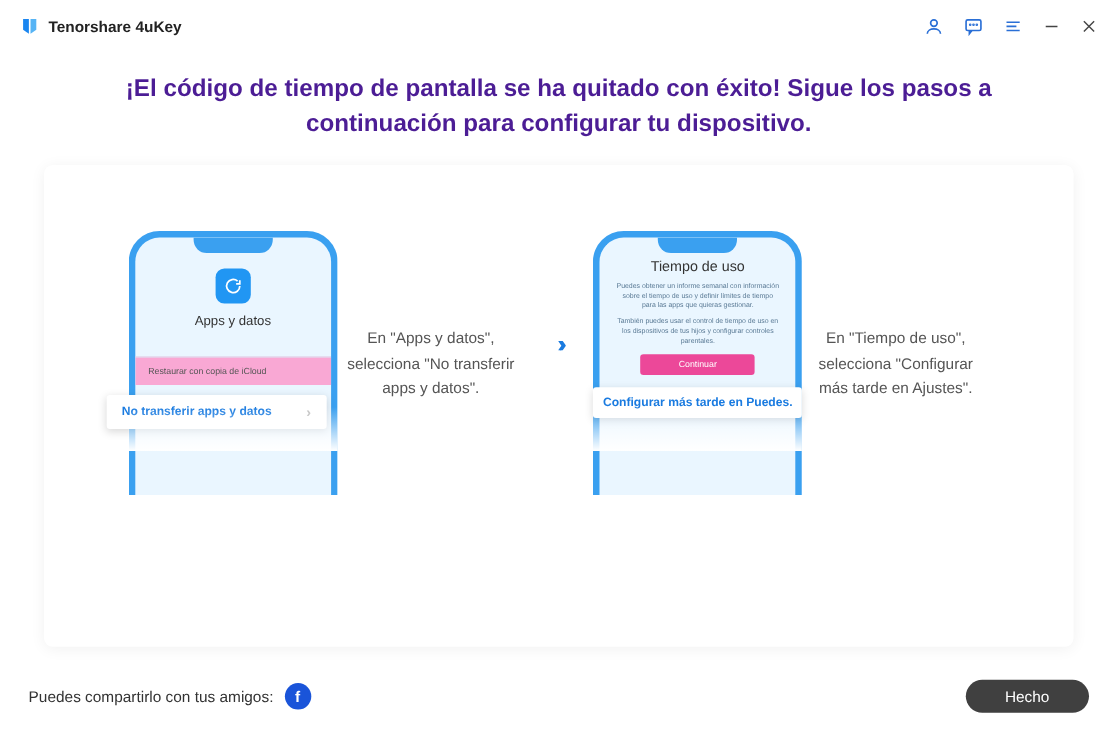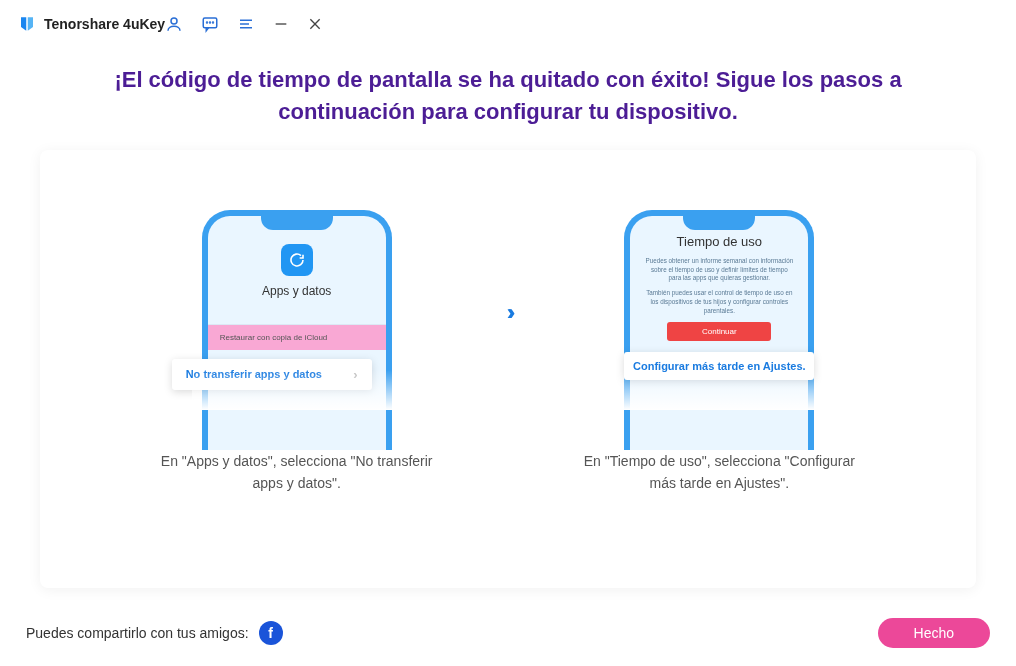--- a/index.html
+++ b/index.html
@@ -7,20 +7,21 @@
     font-family: -apple-system, BlinkMacSystemFont, "Segoe UI", Arial, sans-serif;
     background: #ffffff;
     width: 1016px;
     height: 666px;
     overflow: hidden;
     color: #333;
   }
   .titlebar {
     display: flex;
     align-items: center;
+    justify-content: space-between;
     padding: 10px 18px 6px 18px;
     height: 44px;
   }
   .titlebar-left {
     display: flex;
     align-items: center;
     gap: 8px;
   }
   .logo-icon {
     width: 18px; height: 18px;
@@ -65,21 +66,21 @@
     padding: 60px 40px 30px 40px;
     display: flex;
     align-items: flex-start;
     justify-content: center;
     gap: 30px;
     position: relative;
   }
   .step {
     flex: 1;
     display: flex;
-    flex-direction: column;
+    flex-direction: row;
     align-items: center;
     max-width: 360px;
   }
   .phone-wrap {
     position: relative;
     width: 210px;
     height: 200px;
     display: flex;
     justify-content: center;
   }
@@ -138,21 +139,21 @@
     color: #333;
     margin-bottom: 8px;
   }
   .phone2-text {
     font-size: 6.3px;
     color: #5a7a95;
     line-height: 1.4;
     margin-bottom: 6px;
   }
   .continue-btn {
-    background: #ef4444;
+    background: #ec4899;
     color: #fff;
     font-size: 8px;
     padding: 5px 0;
     width: 104px;
     margin: 6px auto 0 auto;
     border-radius: 3px;
   }
   .callout {
     position: absolute;
     background: #fff;
@@ -226,21 +227,21 @@
     border-radius: 50%;
     color: #fff;
     display: flex;
     align-items: center;
     justify-content: center;
     font-weight: 700;
     font-size: 14px;
     cursor: pointer;
   }
   .done-btn {
-    background: #ec4899;
+    background: #404040;
     color: #fff;
     border: none;
     padding: 7px 36px;
     border-radius: 16px;
     font-size: 14px;
     cursor: pointer;
   }
 </style>
 </head>
 <body>
@@ -328,21 +329,21 @@
       <div class="phone phone2">
         <div class="notch"></div>
         <div class="phone-inner">
           <div class="phone2-title">Tiempo de uso</div>
           <div class="phone2-text">Puedes obtener un informe semanal con información sobre el tiempo de uso y definir límites de tiempo para las apps que quieras gestionar.</div>
           <div class="phone2-text">También puedes usar el control de tiempo de uso en los dispositivos de tus hijos y configurar controles parentales.</div>
           <div class="continue-btn">Continuar</div>
         </div>
       </div>
       <div class="callout callout2">
-        <span>Configurar más tarde en Ajustes.</span>
+        <span>Configurar más tarde en Puedes.</span>
       </div>
       <div class="fade"></div>
     </div>
     <div class="step-caption">En "Tiempo de uso", selecciona "Configurar más tarde en Ajustes".</div>
   </div>
 
 </div>
 
 <div class="footer">
   <div class="share">

